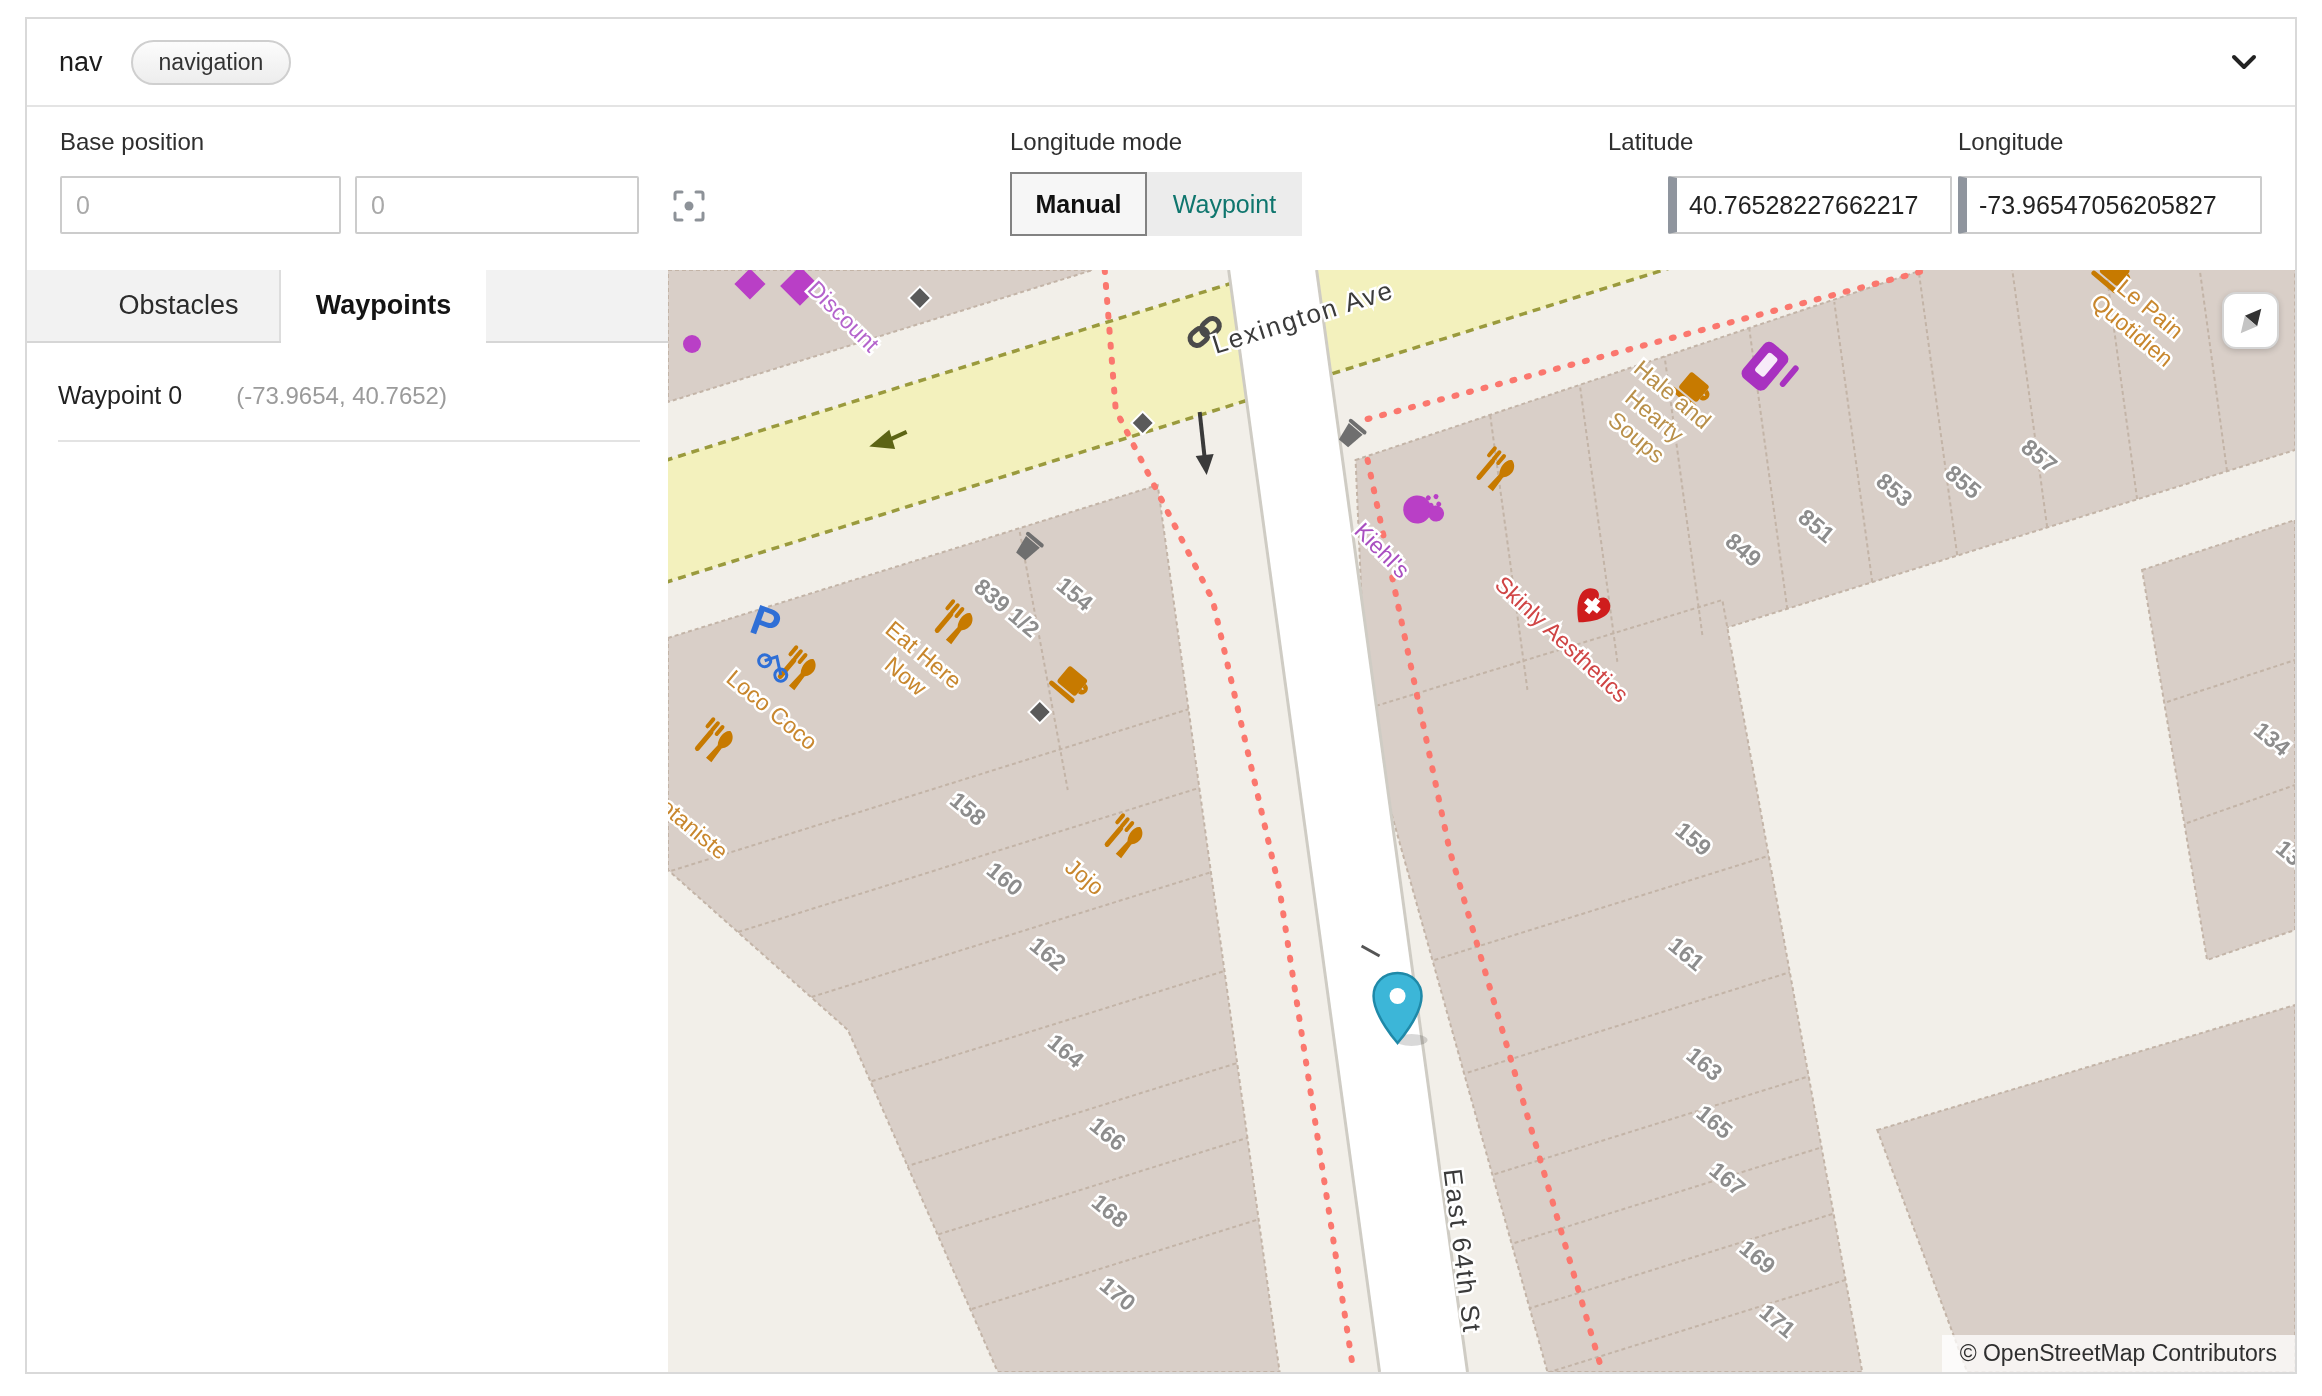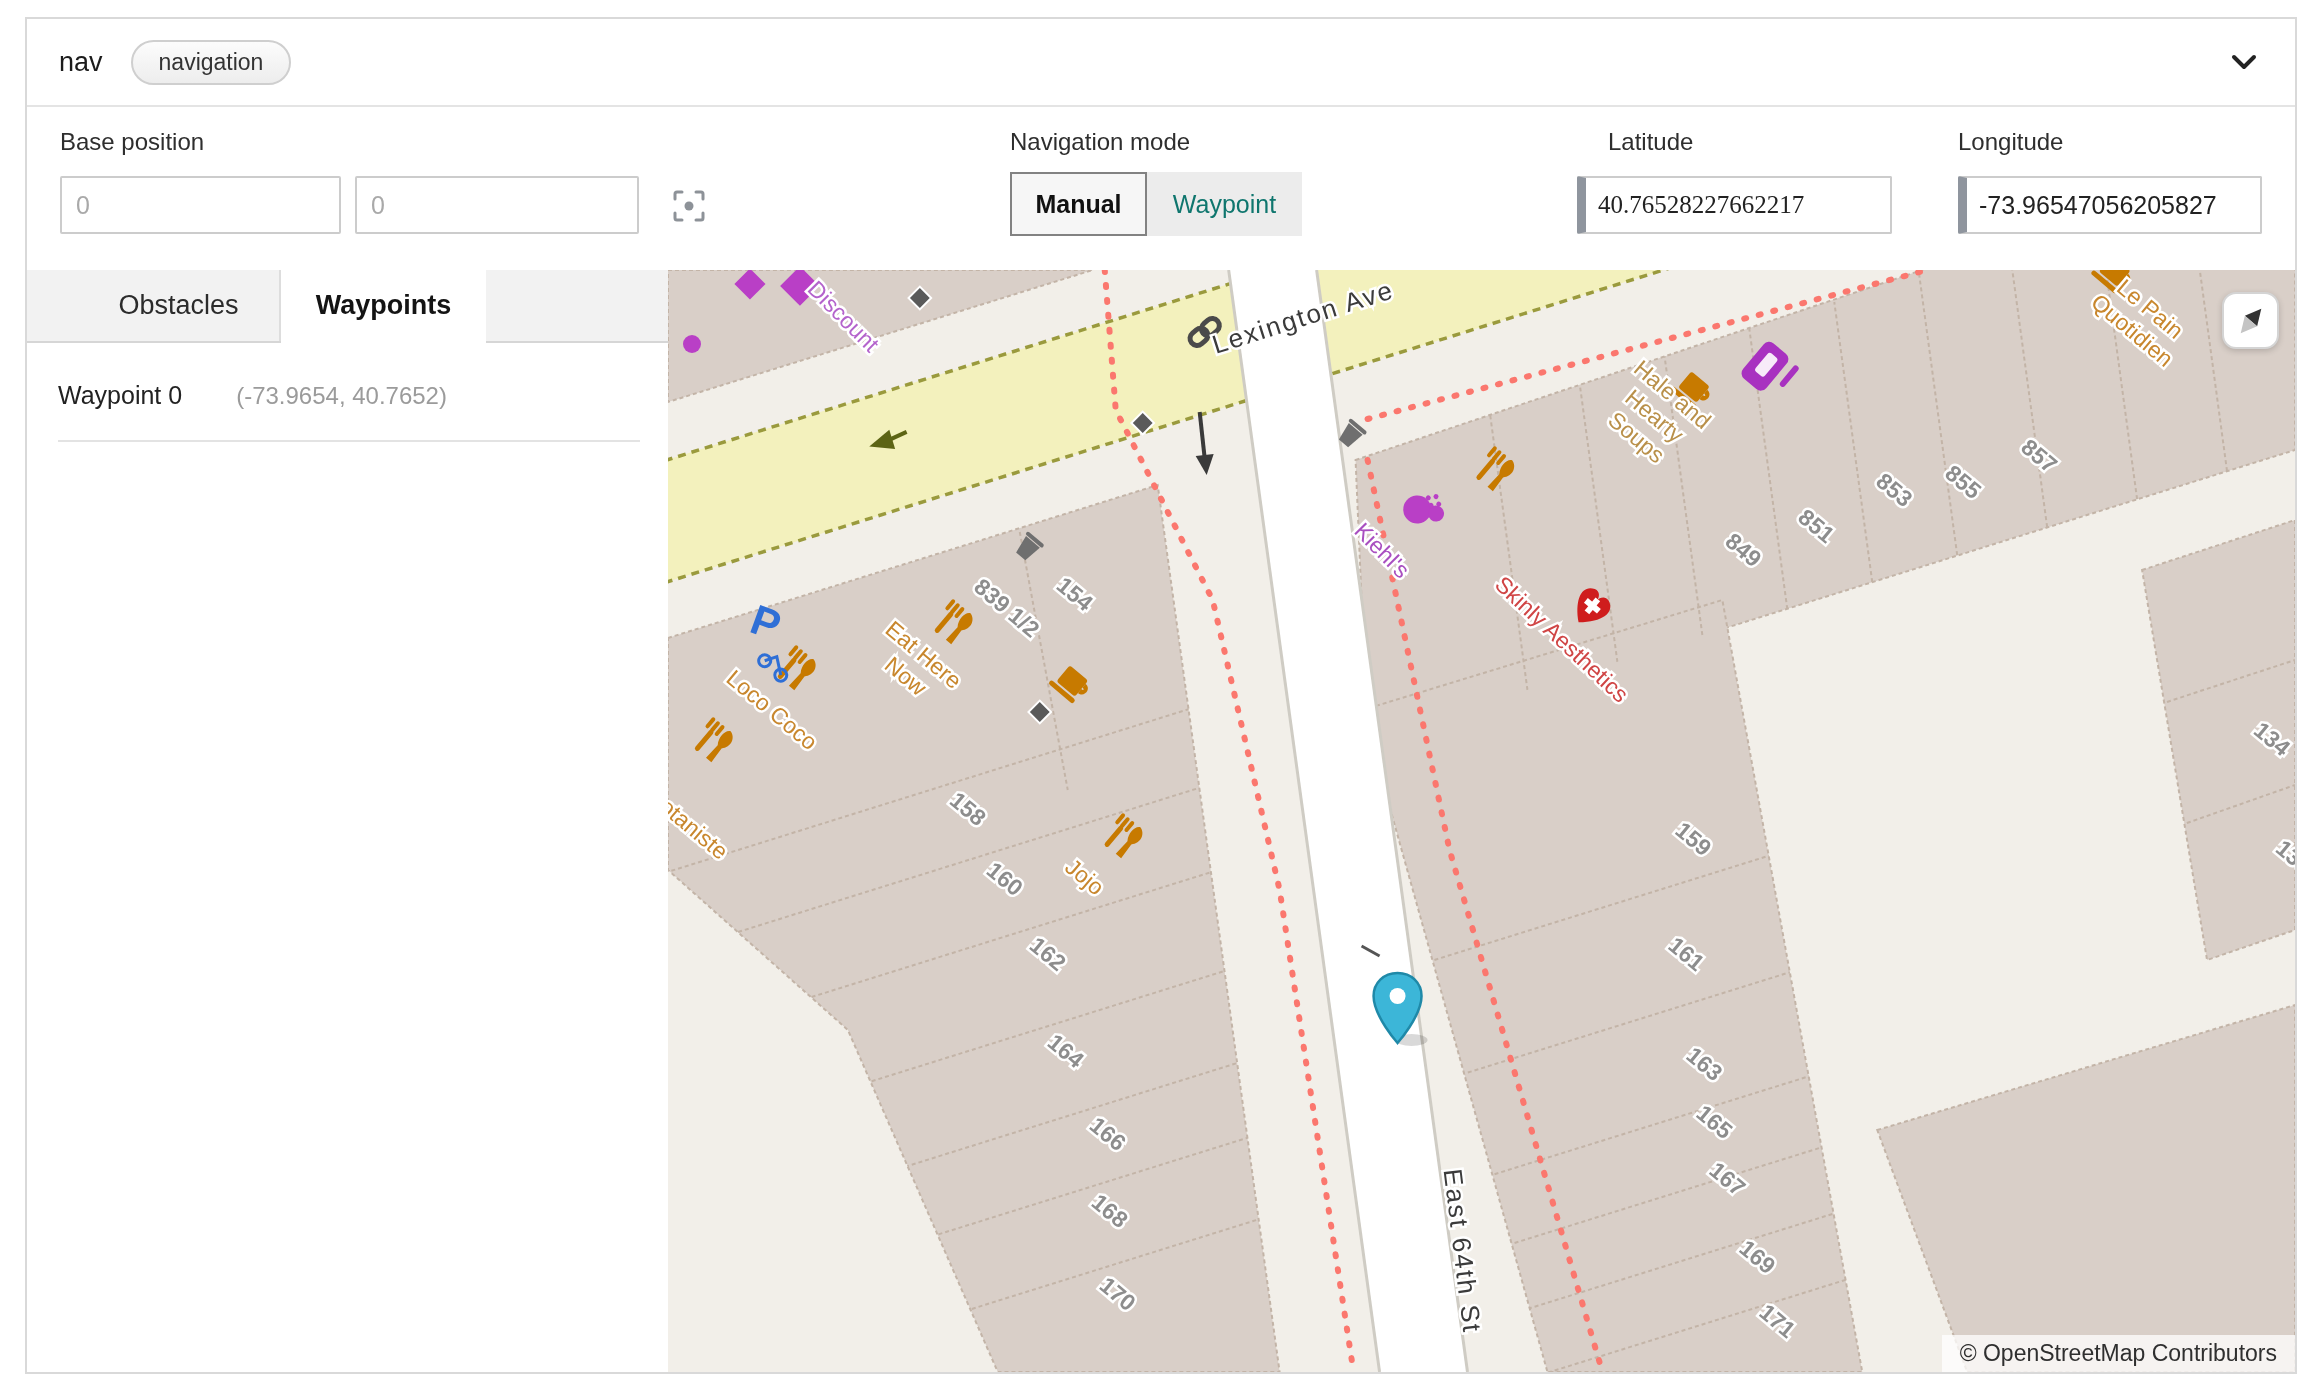--- a/index.html
+++ b/index.html
@@ -68,28 +68,28 @@
       <g fill="none" stroke="#8d9298" stroke-width="3" stroke-linecap="round">
         <path d="M3 10 V5 Q3 3 5 3 H10"></path>
           <path d="M24 3 H29 Q31 3 31 5 V10"></path>
         <path d="M31 24 V29 Q31 31 29 31 H24"></path>
           <path d="M10 31 H5 Q3 31 3 29 V24"></path>
       </g>
       <circle cx="17" cy="17" r="4.5" fill="#8d9298"></circle>
     </svg>
   </span>
 
-  <span class="flabel" style="left:983px">Navigation mode</span>
+  <span class="flabel" style="left:983px">Longitude mode</span>
   <div class="toggle">
     <div class="tbtn sel">Manual</div>
     <div class="tbtn unsel">Waypoint</div>
   </div>
 
   <span class="flabel" style="left:1581px">Latitude</span>
-  <input class="tin handle" style="left: 1550px; width: 315px; font-family: Liberation Serif, serif;" value="40.76528227662217">
+  <input class="tin handle" style="left: 1641px; width: 284px;" value="40.76528227662217">
   <span class="flabel" style="left:1931px">Longitude</span>
   <input class="tin handle" style="left: 1931px; width: 304px;" value="-73.96547056205827">
 
   <div class="content">
 
     <div class="sidebar">
       <div class="tabstrip">
         <div class="tab spacer"></div>
         <div class="tab inactive">Obstacles</div>
         <div class="tab active">Waypoints</div>

